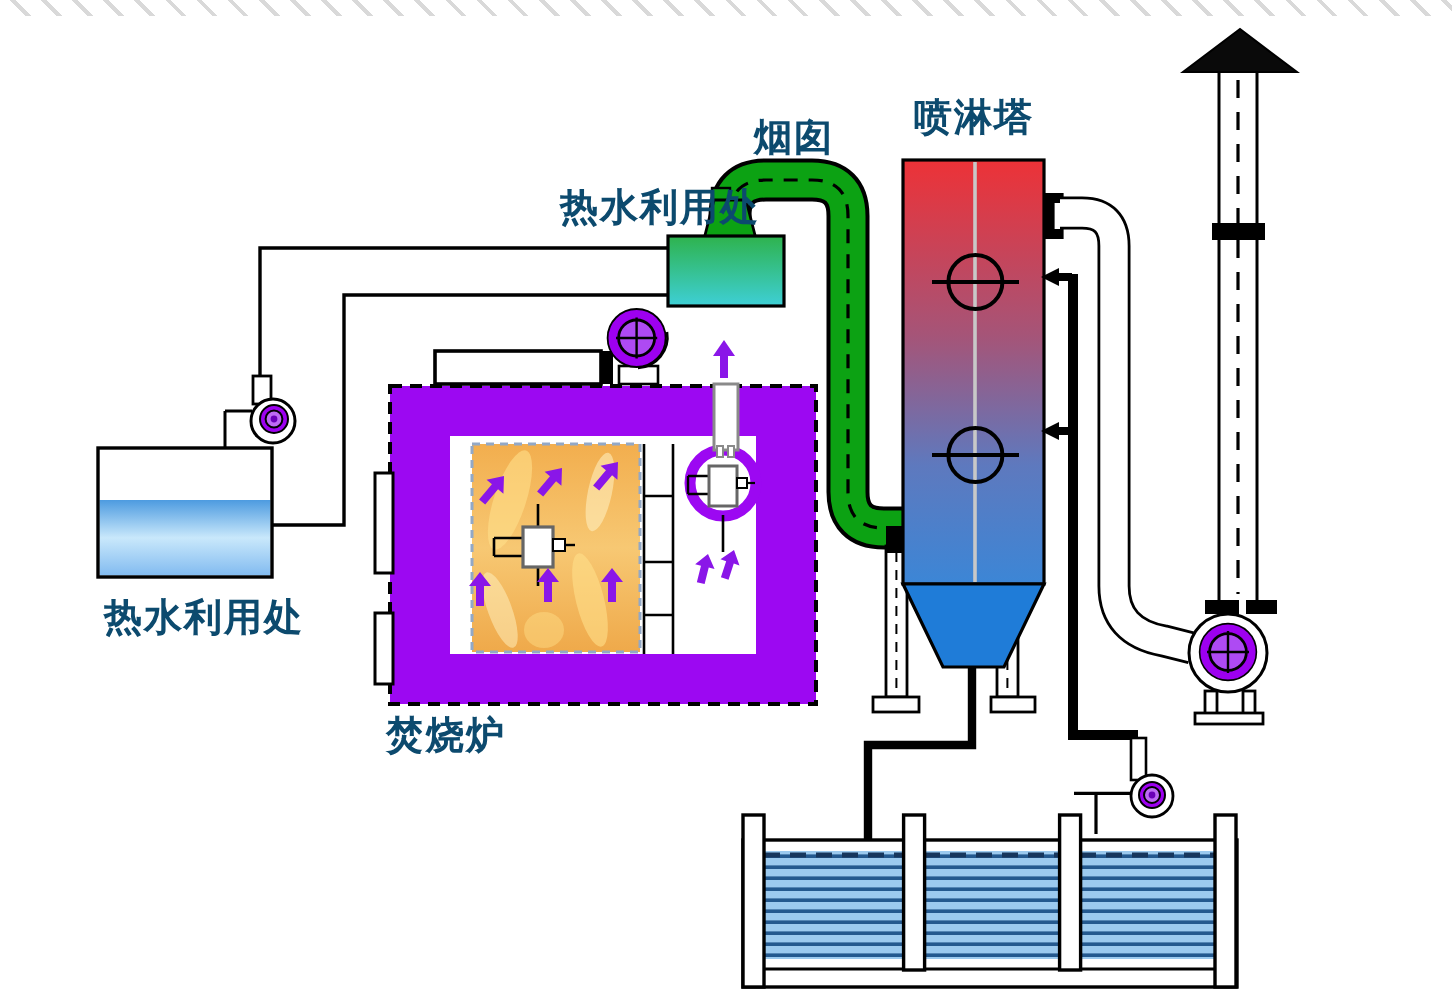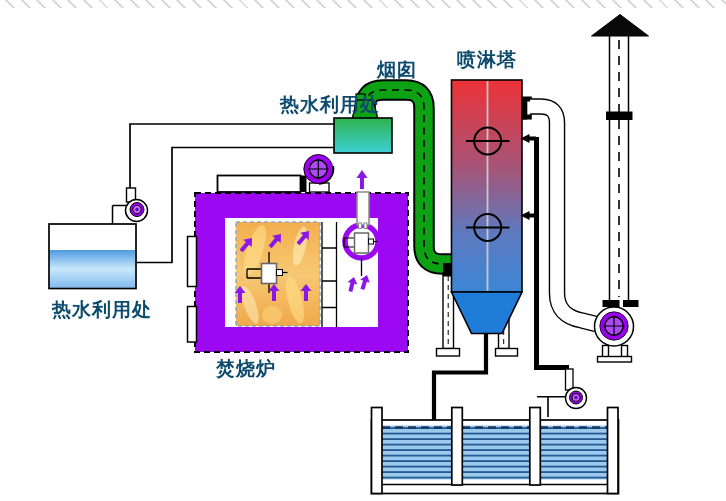--- a/index.html
+++ b/index.html
@@ -235,14 +235,14 @@
       <circle cx="614" cy="326" r="14.2" style="fill:var(--fan-purple,#9D00F0)" stroke="#000" stroke-width="0.8"></circle>
       <circle cx="614" cy="326" r="9.2" style="fill:var(--fan-purple-light,#AE4AF3)" stroke="#000" stroke-width="1.4"></circle>
       <path d="M603.5,326 H624.5 M614,315.5 V336.5" stroke="#000" stroke-width="1.2"></path>
     </g>
   </svg>
 
   <div class="lbl" style="left:280px;top:95px;">热水利用处</div>
   <div class="lbl" style="left:377px;top:60px;">烟囱</div>
   <div class="lbl" style="left:457px;top:50px;">喷淋塔</div>
   <div class="lbl" style="left:52px;top:300px;">热水利用处</div>
-  <div class="lbl" style="left:193px;top:359px;margin-left:23px;">焚烧炉</div>
+  <div class="lbl" style="left:193px;top:359px;">焚烧炉</div>
 </div>
 
 </body></html>

